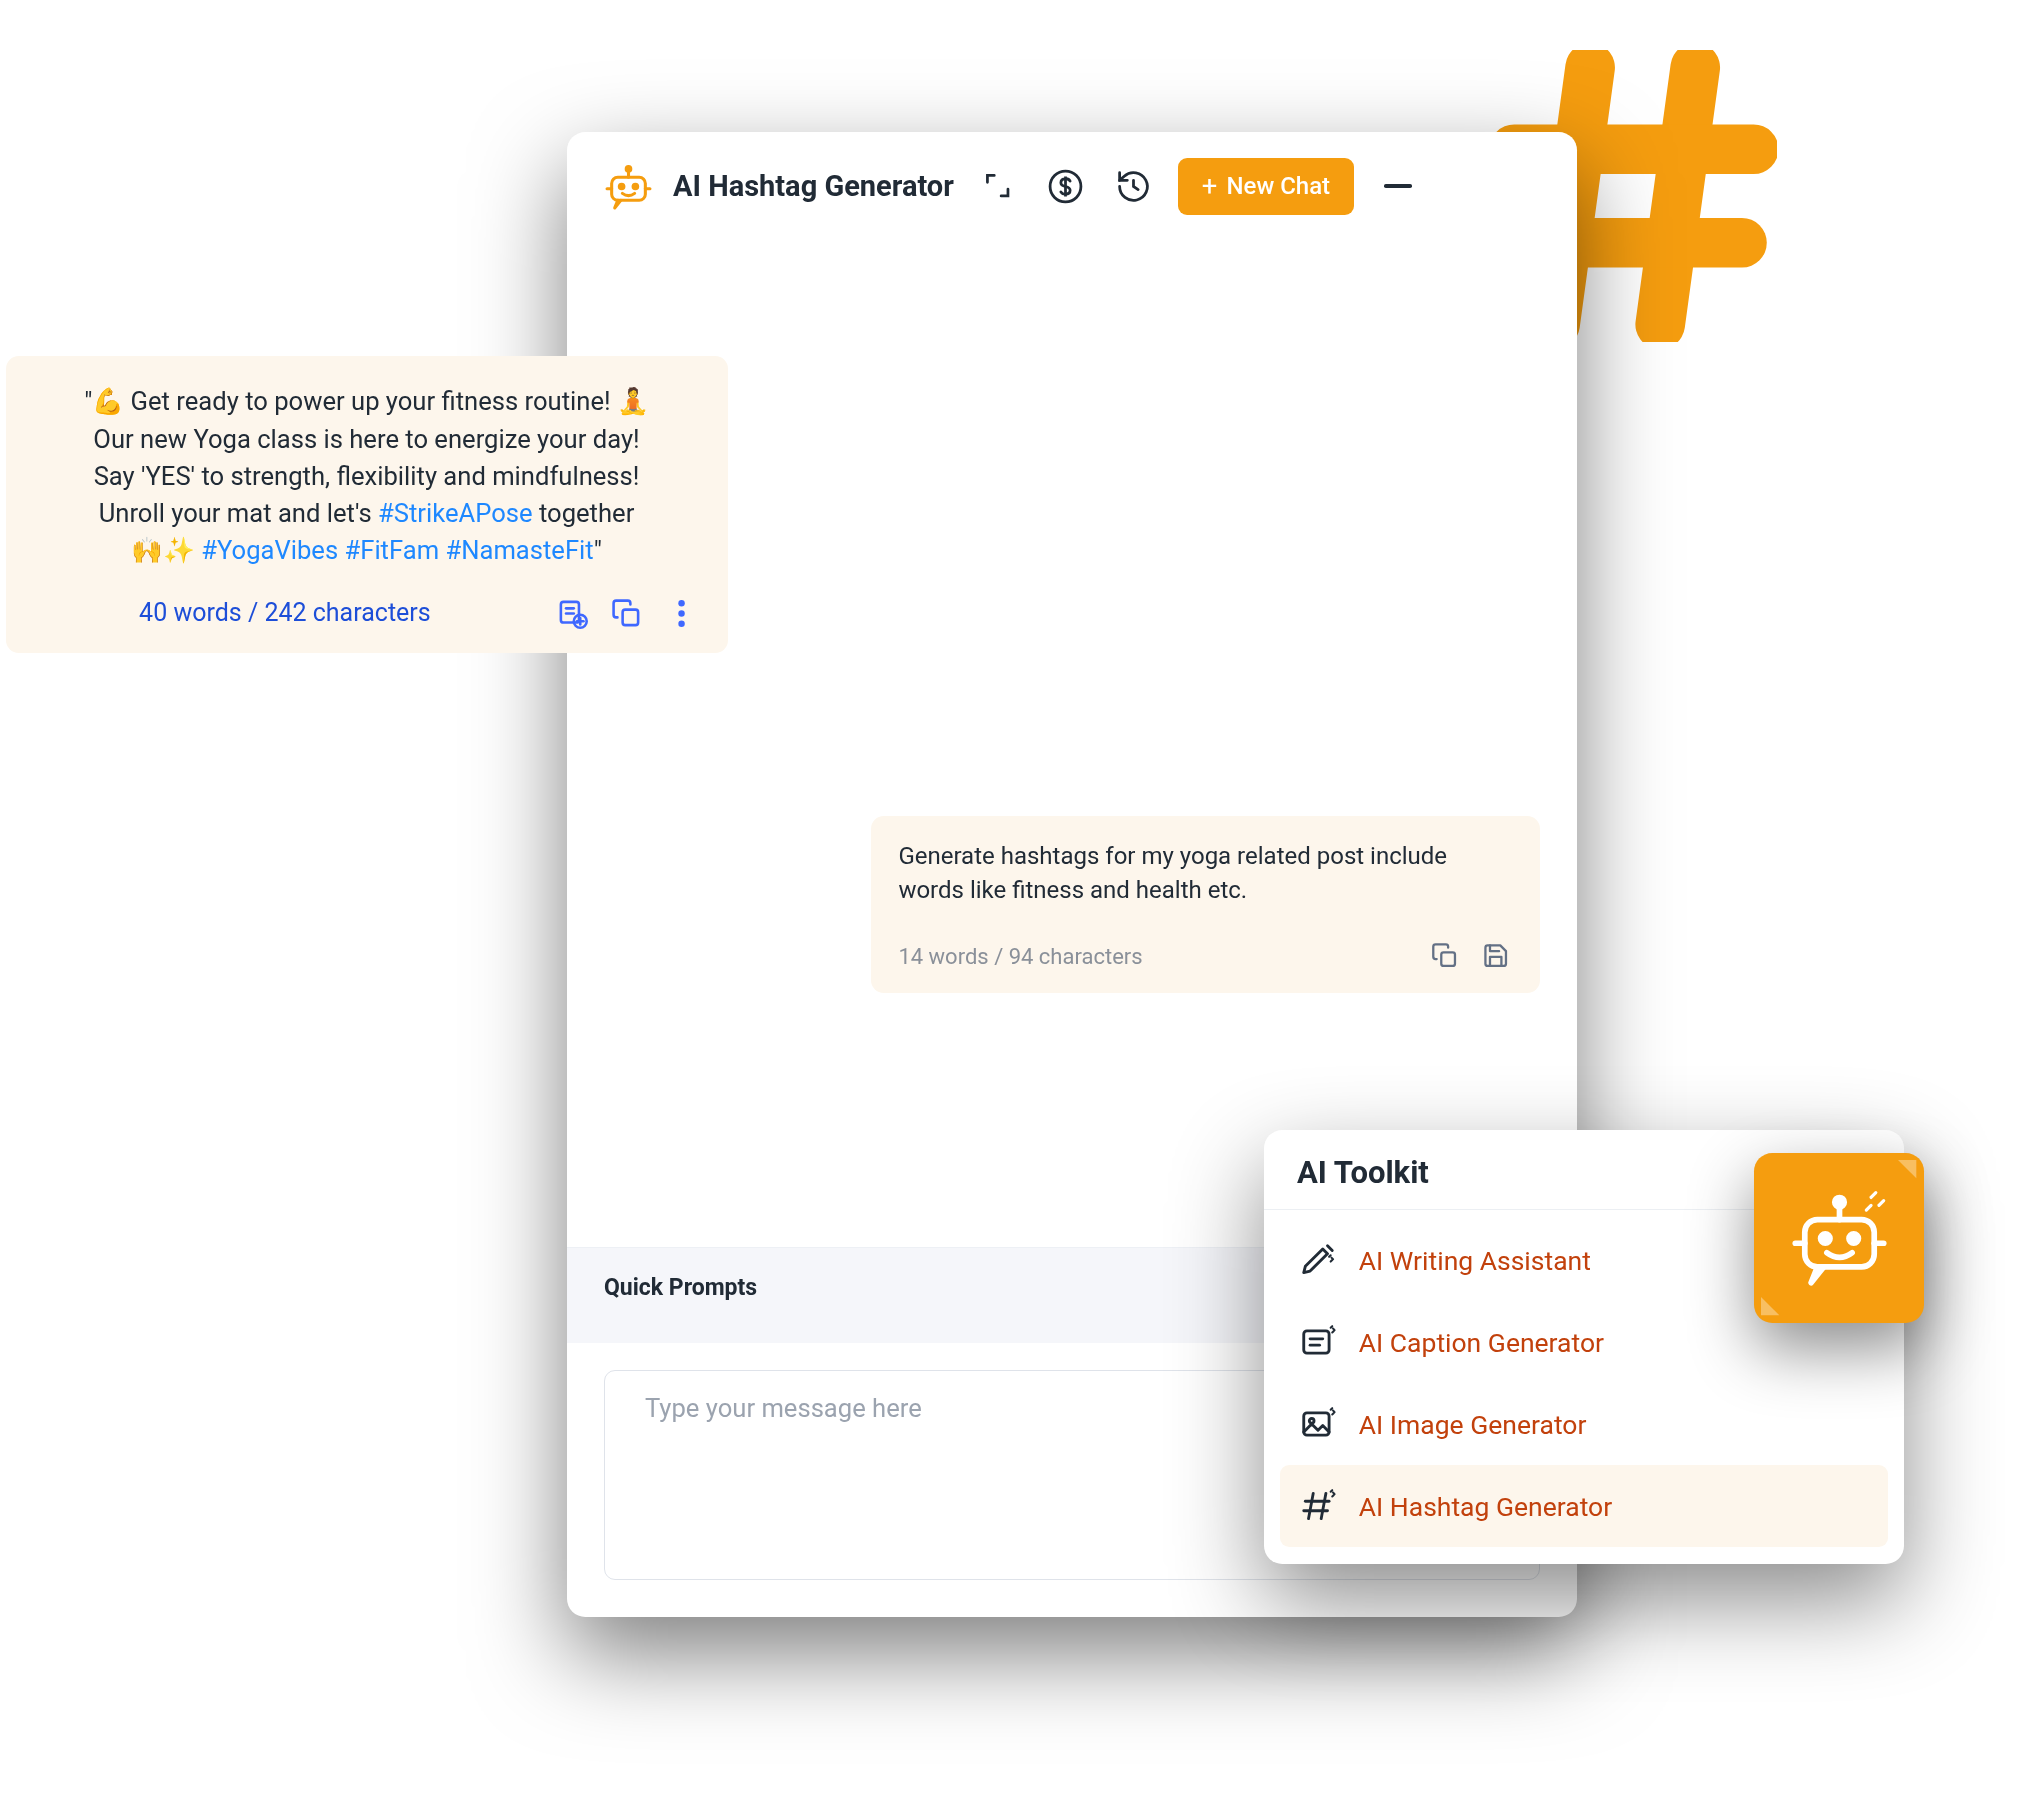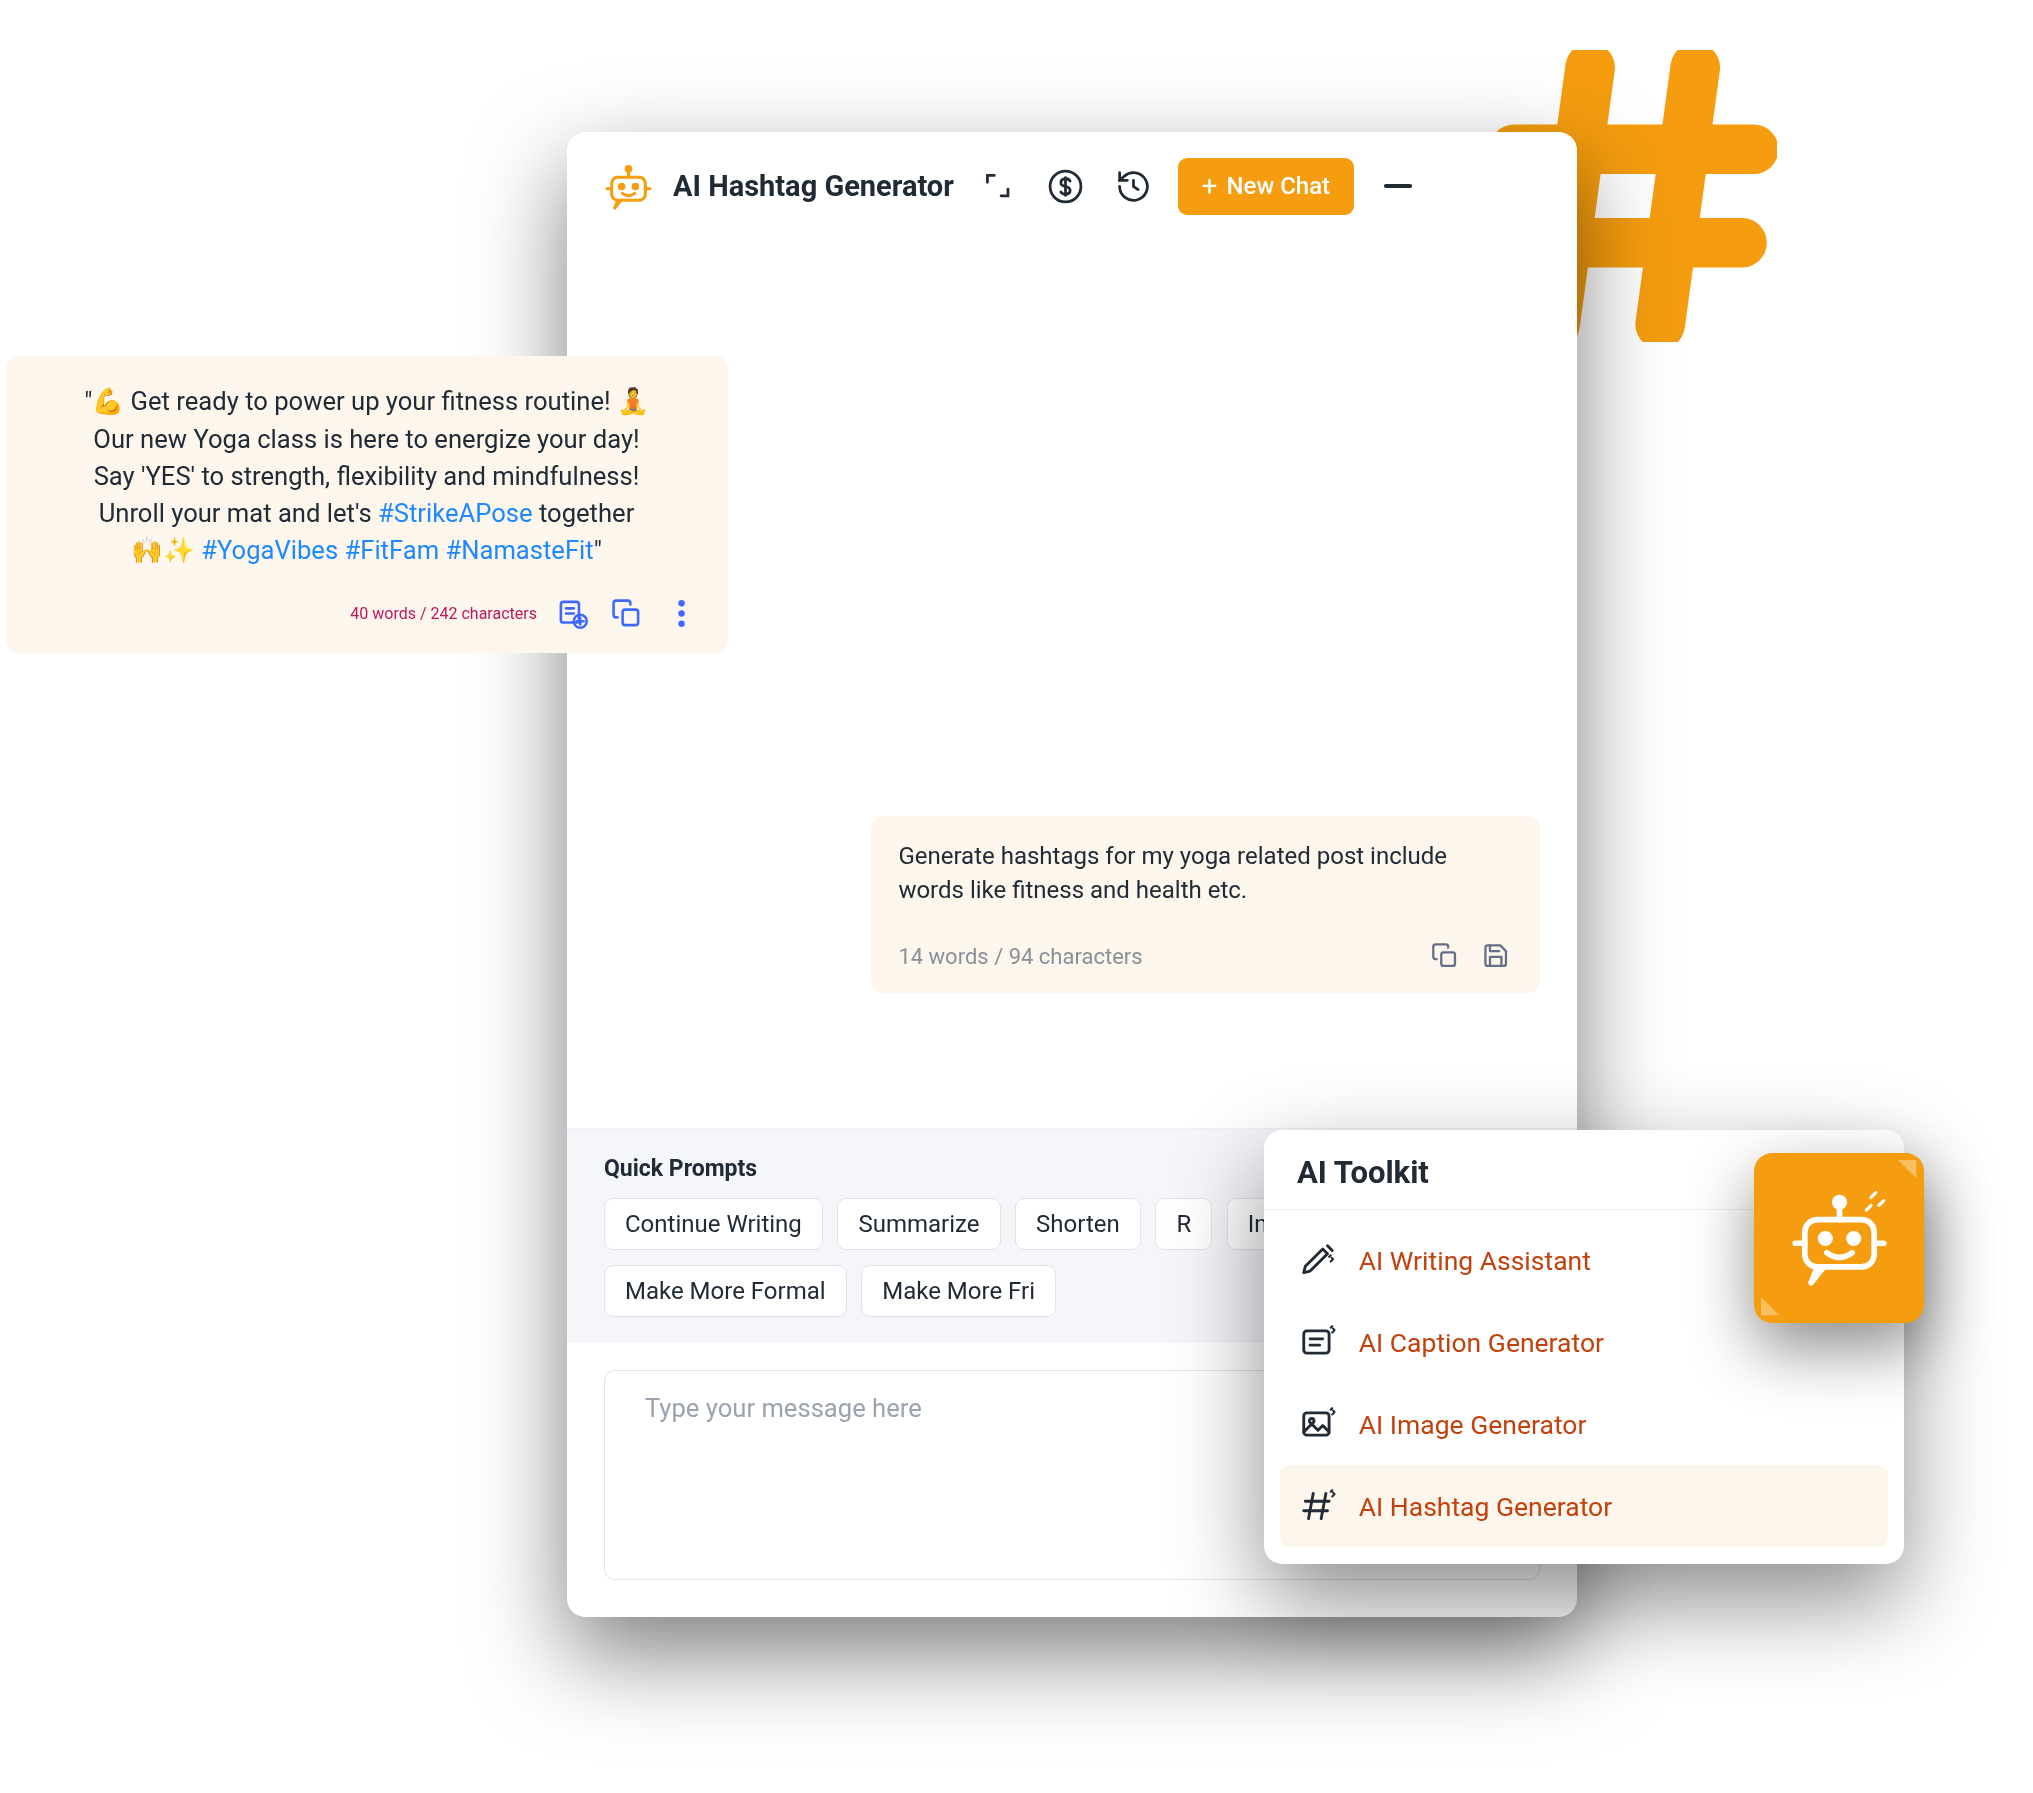--- a/index.html
+++ b/index.html
@@ -167,24 +167,24 @@
   }
   .response-card .text { text-align: center; }
   .response-card .hashtag { color: #1e88ff; }
   .response-card .footer {
     display: flex;
     align-items: center;
     margin-top: 25.6px;
     gap: 16.4px;
   }
   .response-card .footer .stats {
-    font-size: 16px;
-    color: #be185d;
+    font-size: 25px;
+    color: #1d4ed8;
     flex: 1;
-    text-align: right;
+    text-align: center;
   }
   .resp-icon-btn {
     width: 38px; height: 38px;
     display:flex;align-items:center;justify-content:center;
     color:#3f68ff; cursor:pointer;
   }
 
   
   .toolkit-panel {
     position: absolute;
@@ -329,29 +329,20 @@
               <polyline points="17 21 17 13 7 13 7 21"></polyline>
               <polyline points="7 3 7 8 15 8"></polyline>
             </svg>
         </div>
       </div>
     </div>
   </div>
 
   <div class="quick-wrap">
     <div class="quick-title">Quick Prompts</div>
-    <div class="chips">
-      <div class="chip">Continue Writing</div>
-      <div class="chip">Summarize</div>
-      <div class="chip">Shorten</div>
-      <div class="chip">R</div>
-      <div class="chip">Improve</div>
-      <div class="chip">Make More Formal</div>
-      <div class="chip">Make More Fri</div>
-    </div>
   </div>
 
   <div class="compose">
     <div class="placeholder">Type your message here</div>
     <div class="prompts-btn">Prompts</div>
   </div>
 </div>
 
 <div class="response-card">
   <div class="text">

